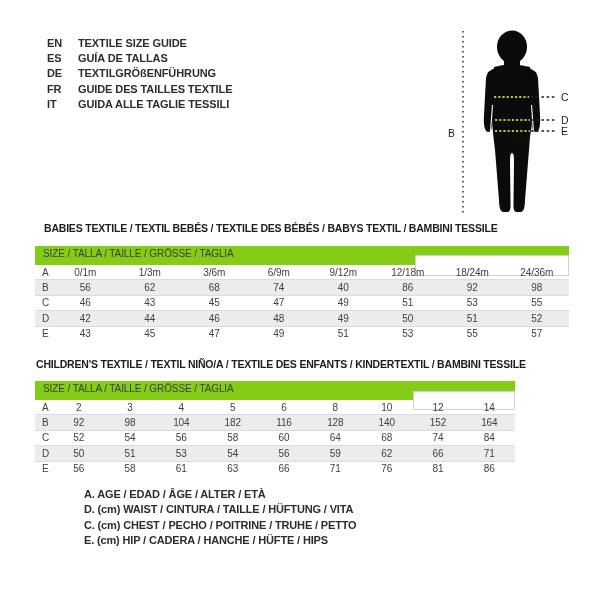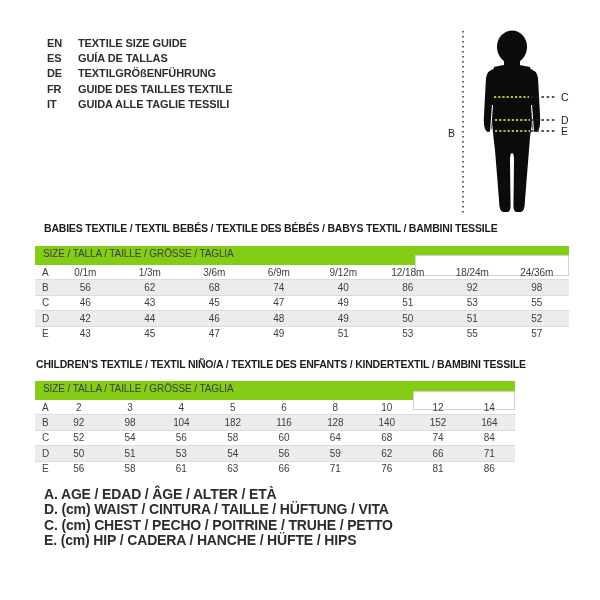--- a/index.html
+++ b/index.html
@@ -24,21 +24,21 @@
   .t-row{display:grid;height:15.2px;line-height:15.2px;font-size:10px;color:#404040;position:relative;z-index:2;letter-spacing:-0.1px;}
   .rows-8 .t-row{grid-template-columns:18px repeat(8,1fr);}
   .rows-9 .t-row{grid-template-columns:18px repeat(9,1fr);}
   .t-row .rl{padding-left:7px;text-align:left;}
   .t-row .v{text-align:center;}
   .t-row.stripe{background:#ececec;box-shadow:0 1px 0 #dcdcdc,0 -1px 0 #dcdcdc;}
   .hl-box{position:absolute;background:#ffffff;border:1px solid #d2d2d2;z-index:1;box-sizing:border-box;}
 
   
   .legend{left:44px;top:487px;}
-  .legend-row{height:15.4px;line-height:15.4px;font-size:14px;font-weight:700;color:#2d2d2d;letter-spacing:-0.15px;white-space:nowrap;}
+  .legend-row{height:15.4px;line-height:15.4px;font-size:11px;font-weight:700;color:#2d2d2d;letter-spacing:-0.15px;white-space:nowrap;margin-left:40px;}
 
   
   .figure-wrap{left:440px;top:15px;width:160px;height:210px;}
   svg text{font-family:"Liberation Sans",sans-serif;}
 </style>
 </head>
 <body>
 
 <div class="abs lang-block">
   <div class="lang-row">

